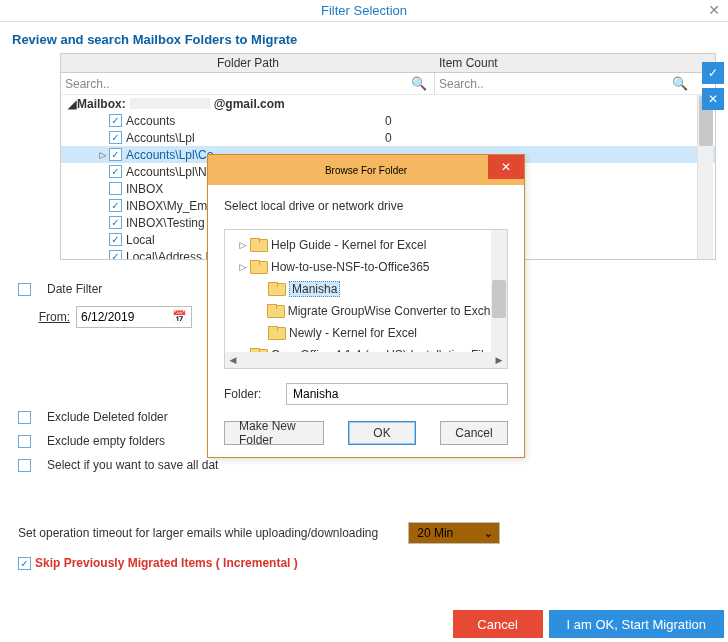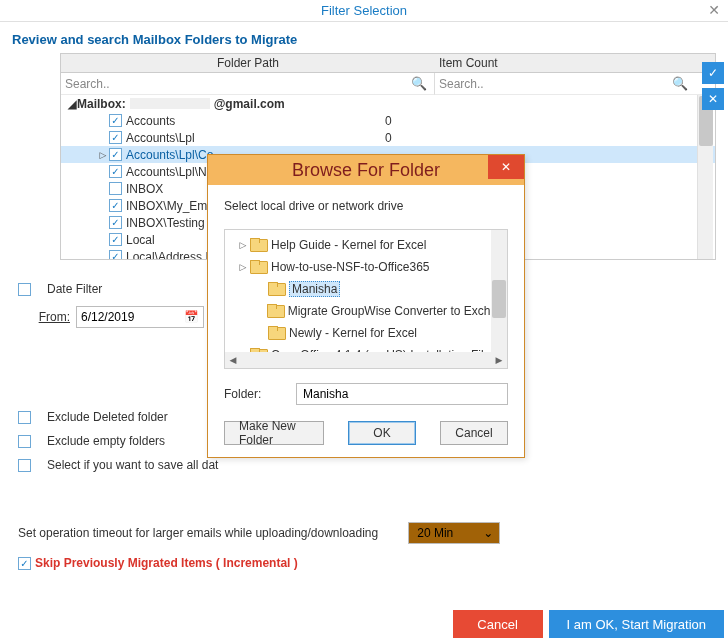--- a/index.html
+++ b/index.html
@@ -41,57 +41,57 @@
 .row .count { position: absolute; left: 324px; color: #333; }
 
 .side-tools { position: absolute; right: 4px; top: 62px; width: 22px; display:flex; flex-direction:column; gap:4px; }
 .side-tools .tool { width: 22px; height: 22px; background: #2d8fde; display:flex; align-items:center; justify-content:center; color:#fff; font-size:12px; }
 
 .options { padding: 12px 18px 0 18px; }
 .opt-line { display:flex; align-items:center; margin: 10px 0; color:#333;gap:8px; }
 .opt-line .cb { margin-right: 8px; }
 .date-filter-row { display:flex; align-items:center; margin: 8px 0 12px 0; }
 .date-filter-row .lbl { width: 52px; text-align: right; margin-right: 6px; color:#333;text-decoration:underline; }
-.date-filter-row .dateinput { border: 1px solid #bcbcbc; padding: 2px 4px; width: 128px; height: 22px; display:flex; align-items:center; justify-content:space-between; }
+.date-filter-row .dateinput { border: 1px solid #bcbcbc; padding: 2px 4px; width: 116px; height: 22px; display:flex; align-items:center; justify-content:space-between; }
 .date-filter-row .cal { color:#555; }
 
 .timeout-row { display:flex; align-items:center; padding: 40px 18px 6px 18px; }
 .timeout-row .lbl { color:#333; margin-right: 30px; }
 .select { border: 1px solid #bcbcbc; height: 22px; width: 92px; display:flex; align-items:center; justify-content:space-between; padding: 0 6px 0 8px; background: #a16207; }
 
 .skip-row { display:flex; align-items:center; padding: 6px 18px; }
 .skip-row .txt { color: #d9342b; font-weight: bold; }
 
 .footer { position:absolute; bottom: 4px; right: 4px; display:flex; gap:6px; }
 .btn { height: 28px; display:flex; align-items:center; justify-content:center; color:#fff; font-size:13px; padding: 0 18px; cursor:pointer; }
 .btn.cancel { background: #e74a34; width: 90px; }
 .btn.start { background: #2d8fde; }
 
 
 .modal { position:absolute; left: 207px; top: 154px; width: 318px; border: 1px solid #cf8a2a; background: #fff; box-shadow: 2px 2px 6px rgba(0,0,0,0.12); }
 .modal .mtitle { height: 30px; background: #f5b75f; display:flex; align-items:center; justify-content:center; position:relative; }
-.modal .mtitle span { color:#7f1d1d; font-size: 18px; }
+.modal .mtitle span { color:#000000; font-size: 10px; }
 .modal .mclose { position:absolute; right:0; top:0; width: 36px; height: 24px; background:#e0492f; color:#fff; display:flex; align-items:center; justify-content:center; font-size:12px; }
 .modal .mbody { padding: 14px 16px 12px 16px; }
 .modal .prompt { color:#333; margin-bottom: 16px; }
 .modal .tree { border: 1px solid #d0d0d0; height: 140px; position:relative; padding: 4px 0; }
 .modal .tree .trow { display:flex; align-items:center; height: 22px; padding-left: 12px; }
 .modal .tree .trow .exp { width: 12px; color:#666; font-size:9px; text-align:center; }
 .modal .tree .trow .fold { width: 18px; height: 14px; position:relative; margin-right: 4px; }
 .modal .tree .trow .fold::before { content:""; position:absolute; left:1px; bottom:0; width:16px; height:11px; background:#f7d67c; border:1px solid #d8a534; border-radius: 1px; }
 .modal .tree .trow .fold::after { content:""; position:absolute; left:1px; top:0; width:8px; height:4px; background:#f7d67c; border:1px solid #d8a534; border-bottom:none; border-radius:1px 1px 0 0; }
 .modal .tree .trow .lbl { color:#333; white-space:nowrap; overflow:hidden; }
 .modal .tree .trow.sel .lbl { background:#cfe7fb; border: 1px dotted #3b8dd0; padding: 0 2px; }
 .modal .tree .trow.indent { padding-left: 30px; }
 .modal .tree .hscroll { position:absolute; bottom:0; left:0; right:0; height:16px; background:#f0f0f0; display:flex; align-items:center; justify-content:space-between; }
 .modal .tree .hscroll .arr { width:16px; text-align:center; color:#666; font-size:9px; }
 .modal .tree .vscroll { position:absolute; right:0; top:0; bottom:16px; width:16px; background:#f0f0f0; }
 .modal .tree .vscroll .thumb { width:14px; margin:1px; height:38px; background:#c8c8c8; border-radius:2px; margin-top: 50px; }
 
-.modal .folder-row { display:flex; align-items:center; margin-top: 14px; gap: 26px; }
+.modal .folder-row { display:flex; align-items:center; margin-top: 14px; gap: 16px; }
 .modal .folder-row .lbl { width: 46px; color:#333; }
 .modal .folder-row input.folder-input { flex:1; border:1px solid #bcbcbc; height: 22px; padding: 0 6px; font-size:12px; }
 
 .modal .mbuttons { display:flex; gap: 24px; margin-top: 16px; justify-content: flex-start; }
 .modal .mbuttons .mbtn { border:1px solid #aaa; background:#f2f2f2; height: 24px; padding: 0 14px; display:flex; align-items:center; min-width: 68px; justify-content:center; color:#333; cursor:pointer; }
 .modal .mbuttons .mbtn.primary { border: 1px solid #3b8dd0; box-shadow: 0 0 0 1px #9ec9ec inset; }
 </style>
 </head>
 <body>
 

